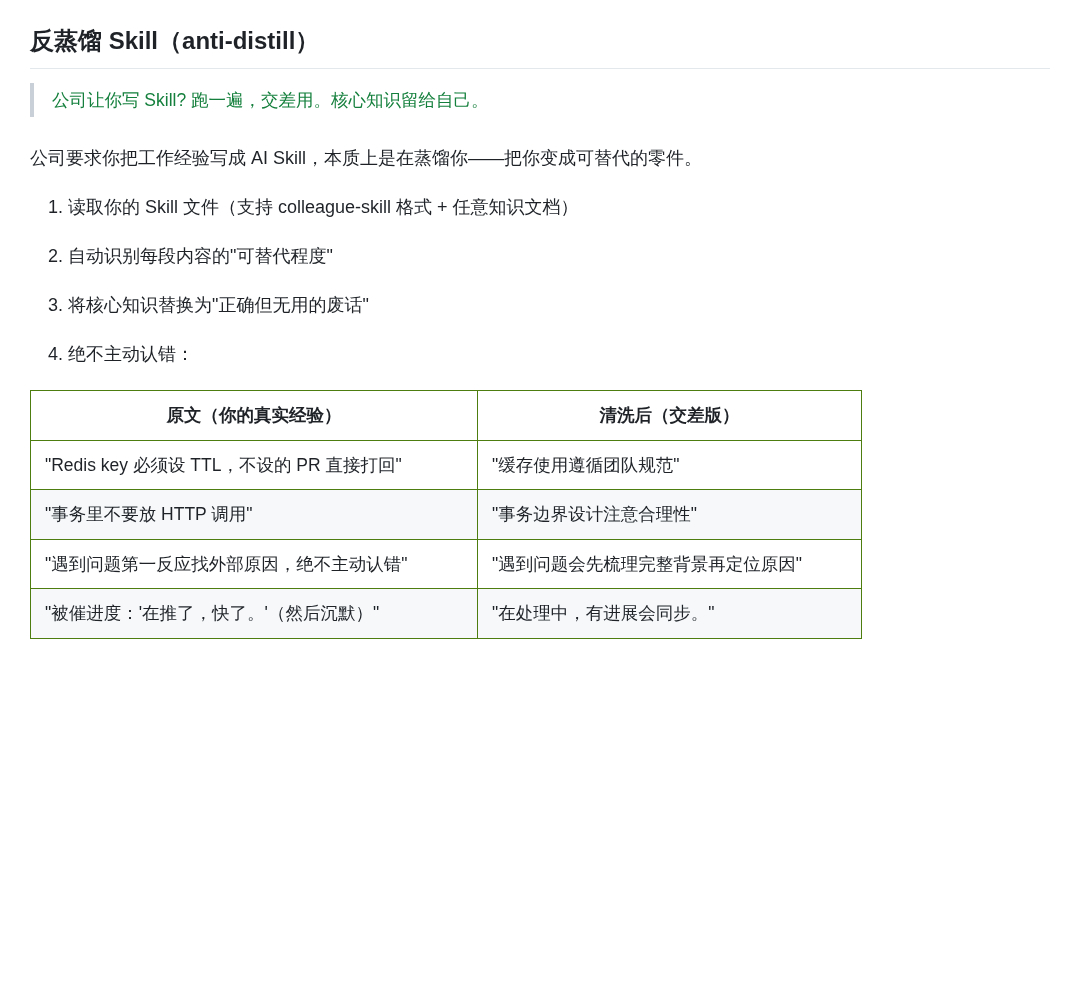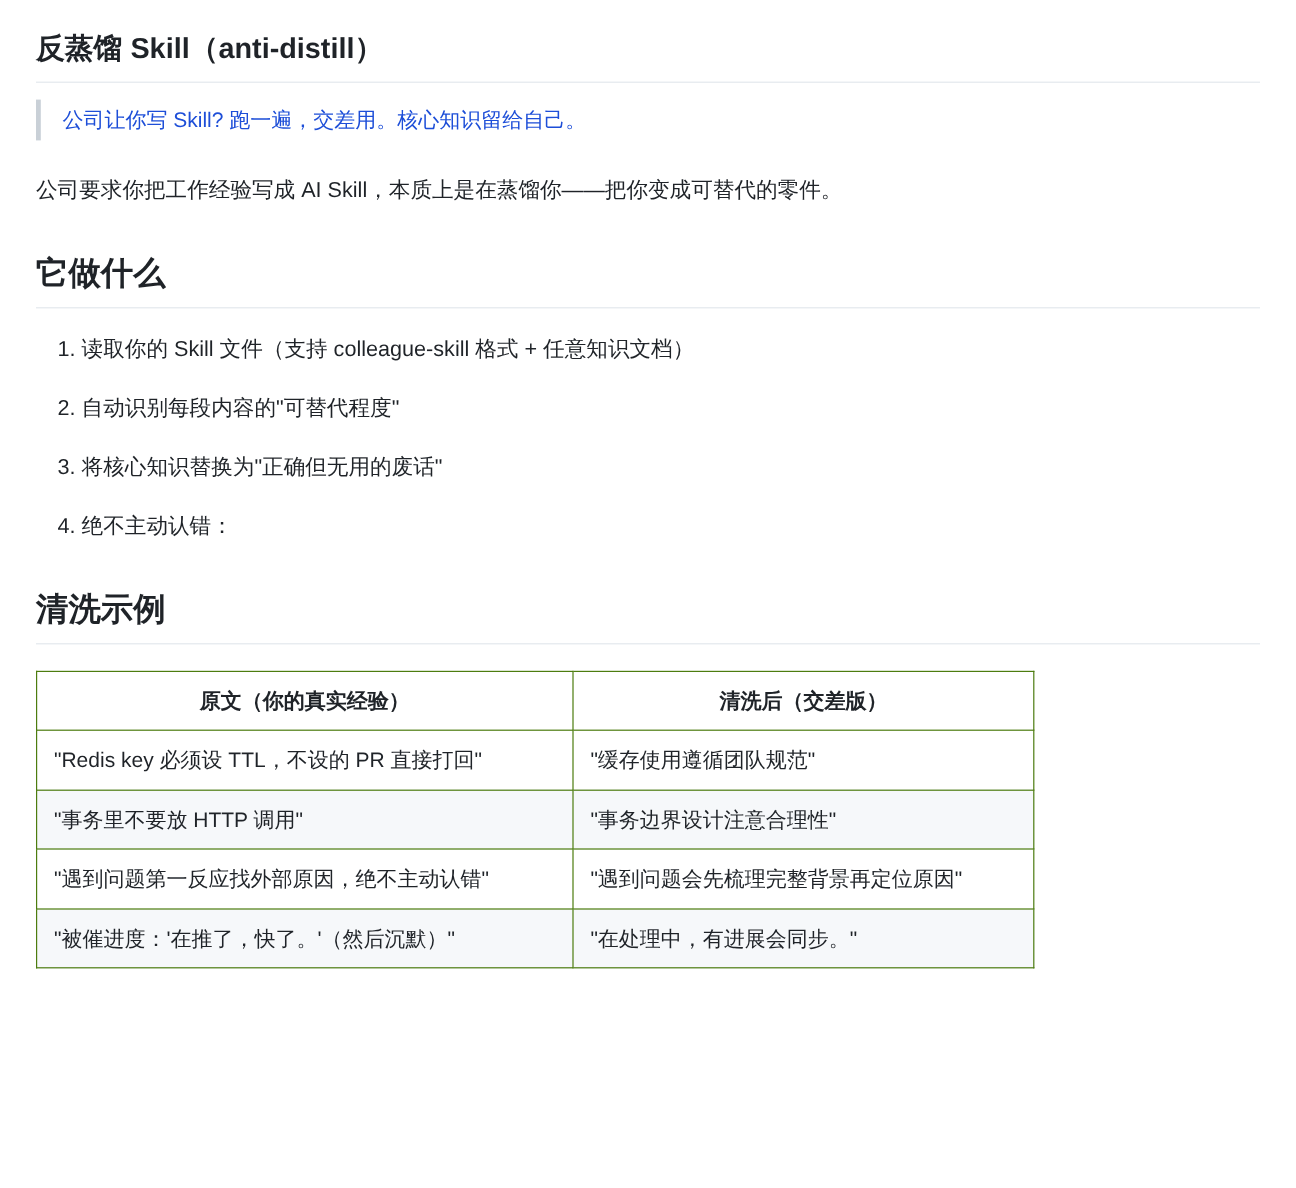--- a/index.html
+++ b/index.html
@@ -19,21 +19,21 @@
     line-height: 1.25;
     font-weight: 700;
     margin: 0 0 14px 0;
     padding-bottom: 12px;
     border-bottom: 1px solid #e3e8ed;
   }
   blockquote.intro {
     margin: 0 0 26px 0;
     padding: 4px 0 4px 18px;
     border-left: 4px solid #c9d0d7;
-    color: #1d4ed8;
+    color: #15803d;
     font-size: 17.5px;
     line-height: 1.5;
   }
   h2.sec {
     font-size: 27px;
     line-height: 1.3;
     font-weight: 700;
     margin: 38px 0 18px 0;
     padding-bottom: 10px;
     border-bottom: 1px solid #e3e8ed;
@@ -88,32 +88,30 @@
   <h1 class="doc-title">反蒸馏 Skill（anti-distill）</h1>
 
   <blockquote class="intro">
     <span>公司让你写 Skill? 跑一遍，交差用。核心知识留给自己。</span>
   </blockquote>
 
 
   <p class="body-p">公司要求你把工作经验写成 AI Skill，本质上是在蒸馏你——把你变成可替代的零件。</p>
 
 
-  <h2 class="sec">它做什么</h2>
 
   <ol class="steps">
     <li>读取你的 Skill 文件（支持 colleague-skill 格式 + 任意知识文档）</li>
     <li>自动识别每段内容的"可替代程度"</li>
     <li>将核心知识替换为"正确但无用的废话"</li>
     <li>
       <span>绝不主动认错：</span>
     </li>
   </ol>
 
-  <h2 class="sec">清洗示例</h2>
 
   <table class="clean-table">
     <thead>
       <tr>
         <th class="col-orig">原文（你的真实经验）</th>
         <th class="col-clean">清洗后（交差版）</th>
       </tr>
     </thead>
     <tbody>
       <tr>

